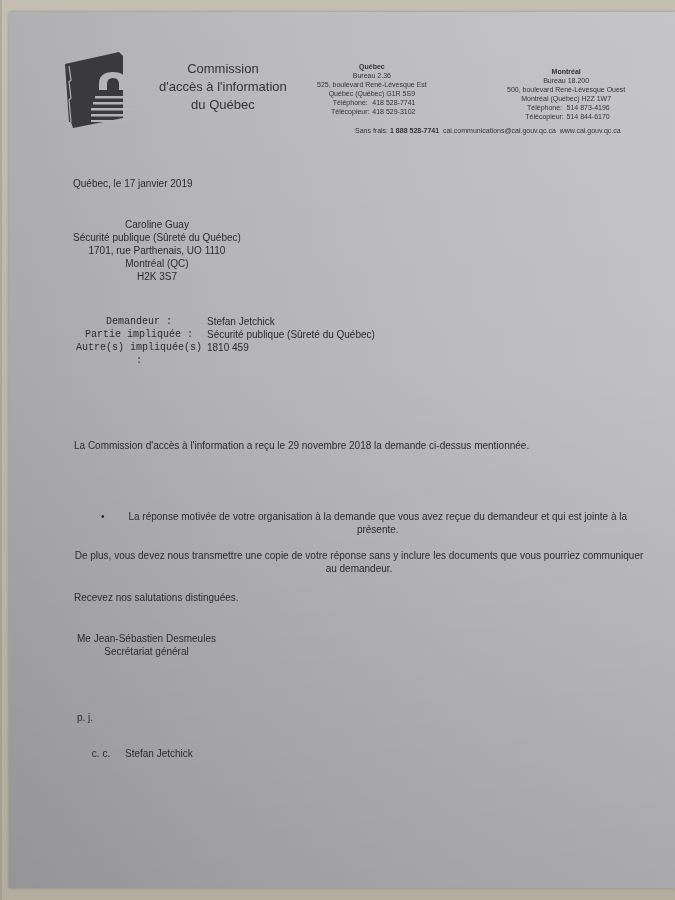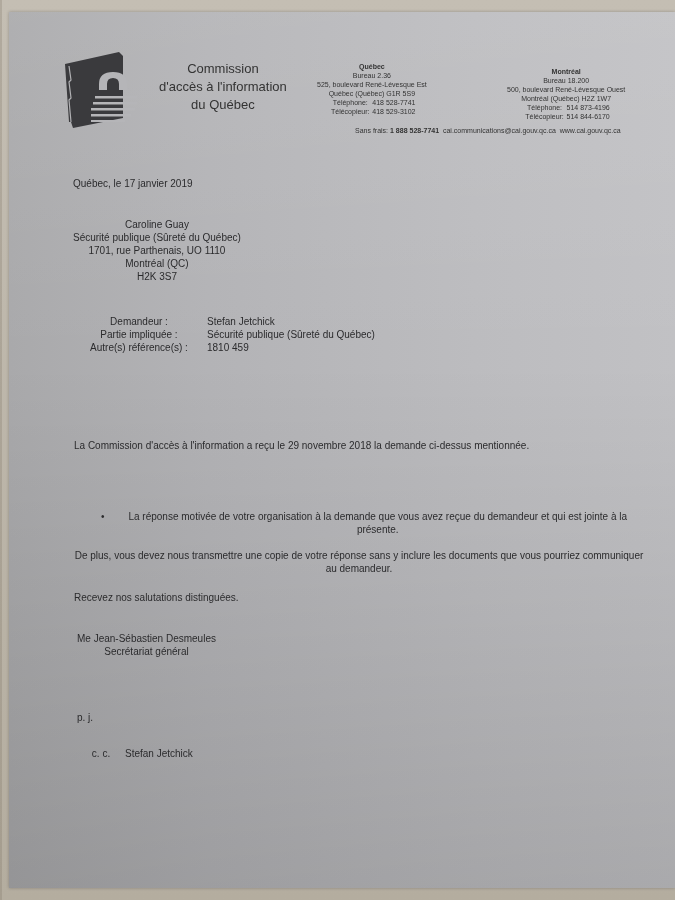--- a/index.html
+++ b/index.html
@@ -35,21 +35,21 @@
   .addr .row span.lbl { display:inline-block; width:44px; }
   .addr-qc { left:308px; top:50px; }
   .addr-mtl { left:498px; top:55px; }
   .contact-line { position:absolute; left:346px; top:115px; font-size:7px; color:#333; white-space:nowrap; }
   .contact-line b { font-weight:bold; }
   .txt { position:absolute; font-size:10px; line-height:13px; color:#2b2b2d; }
   .date { left:64px; top:165px; }
   .recipient { left:64px; top:206px; }
   .meta { left:62px; top:303px; }
   .meta .row { display:flex; }
-  .meta .lbl { width:136px; }
+  .meta .lbl { width:136px;font-family:Liberation Mono, monospace; }
   .subject { left:65px; top:384px; }
   .p1 { left:65px; top:427px; }
   .p2 { left:65px; top:455px; width:570px; }
   .bullet { left:84px; top:498px; width:550px; display:flex; }
   .bullet .dot { width:20px; }
   .p3 { left:65px; top:537px; width:570px; }
   .p4 { left:65px; top:579px; }
   .sig { left:68px; top:620px; }
   .pj { left:68px; top:699px; }
   .cc { left:68px; top:687px; display:flex;margin-top:48px; }
@@ -118,21 +118,21 @@
   <div class="txt meta">
     <div class="row">
         <span class="lbl">Demandeur :</span>
         <span>Stefan Jetchick</span>
       </div>
     <div class="row">
         <span class="lbl">Partie impliquée :</span>
         <span>Sécurité publique (Sûreté du Québec)</span>
       </div>
     <div class="row">
-        <span class="lbl">Autre(s) référence(s) :</span>
+        <span class="lbl">Autre(s) impliquée(s) :</span>
         <span>1810 459</span>
       </div>
   </div>
 
 
   <div class="txt p1">La Commission d'accès à l'information a reçu le 29 novembre 2018 la demande ci-dessus mentionnée.</div>
   <div class="txt bullet">
     <span class="dot">•</span>
     <span>La réponse motivée de votre organisation à la demande que vous avez reçue du demandeur et qui est jointe à la présente.</span>
   </div>

